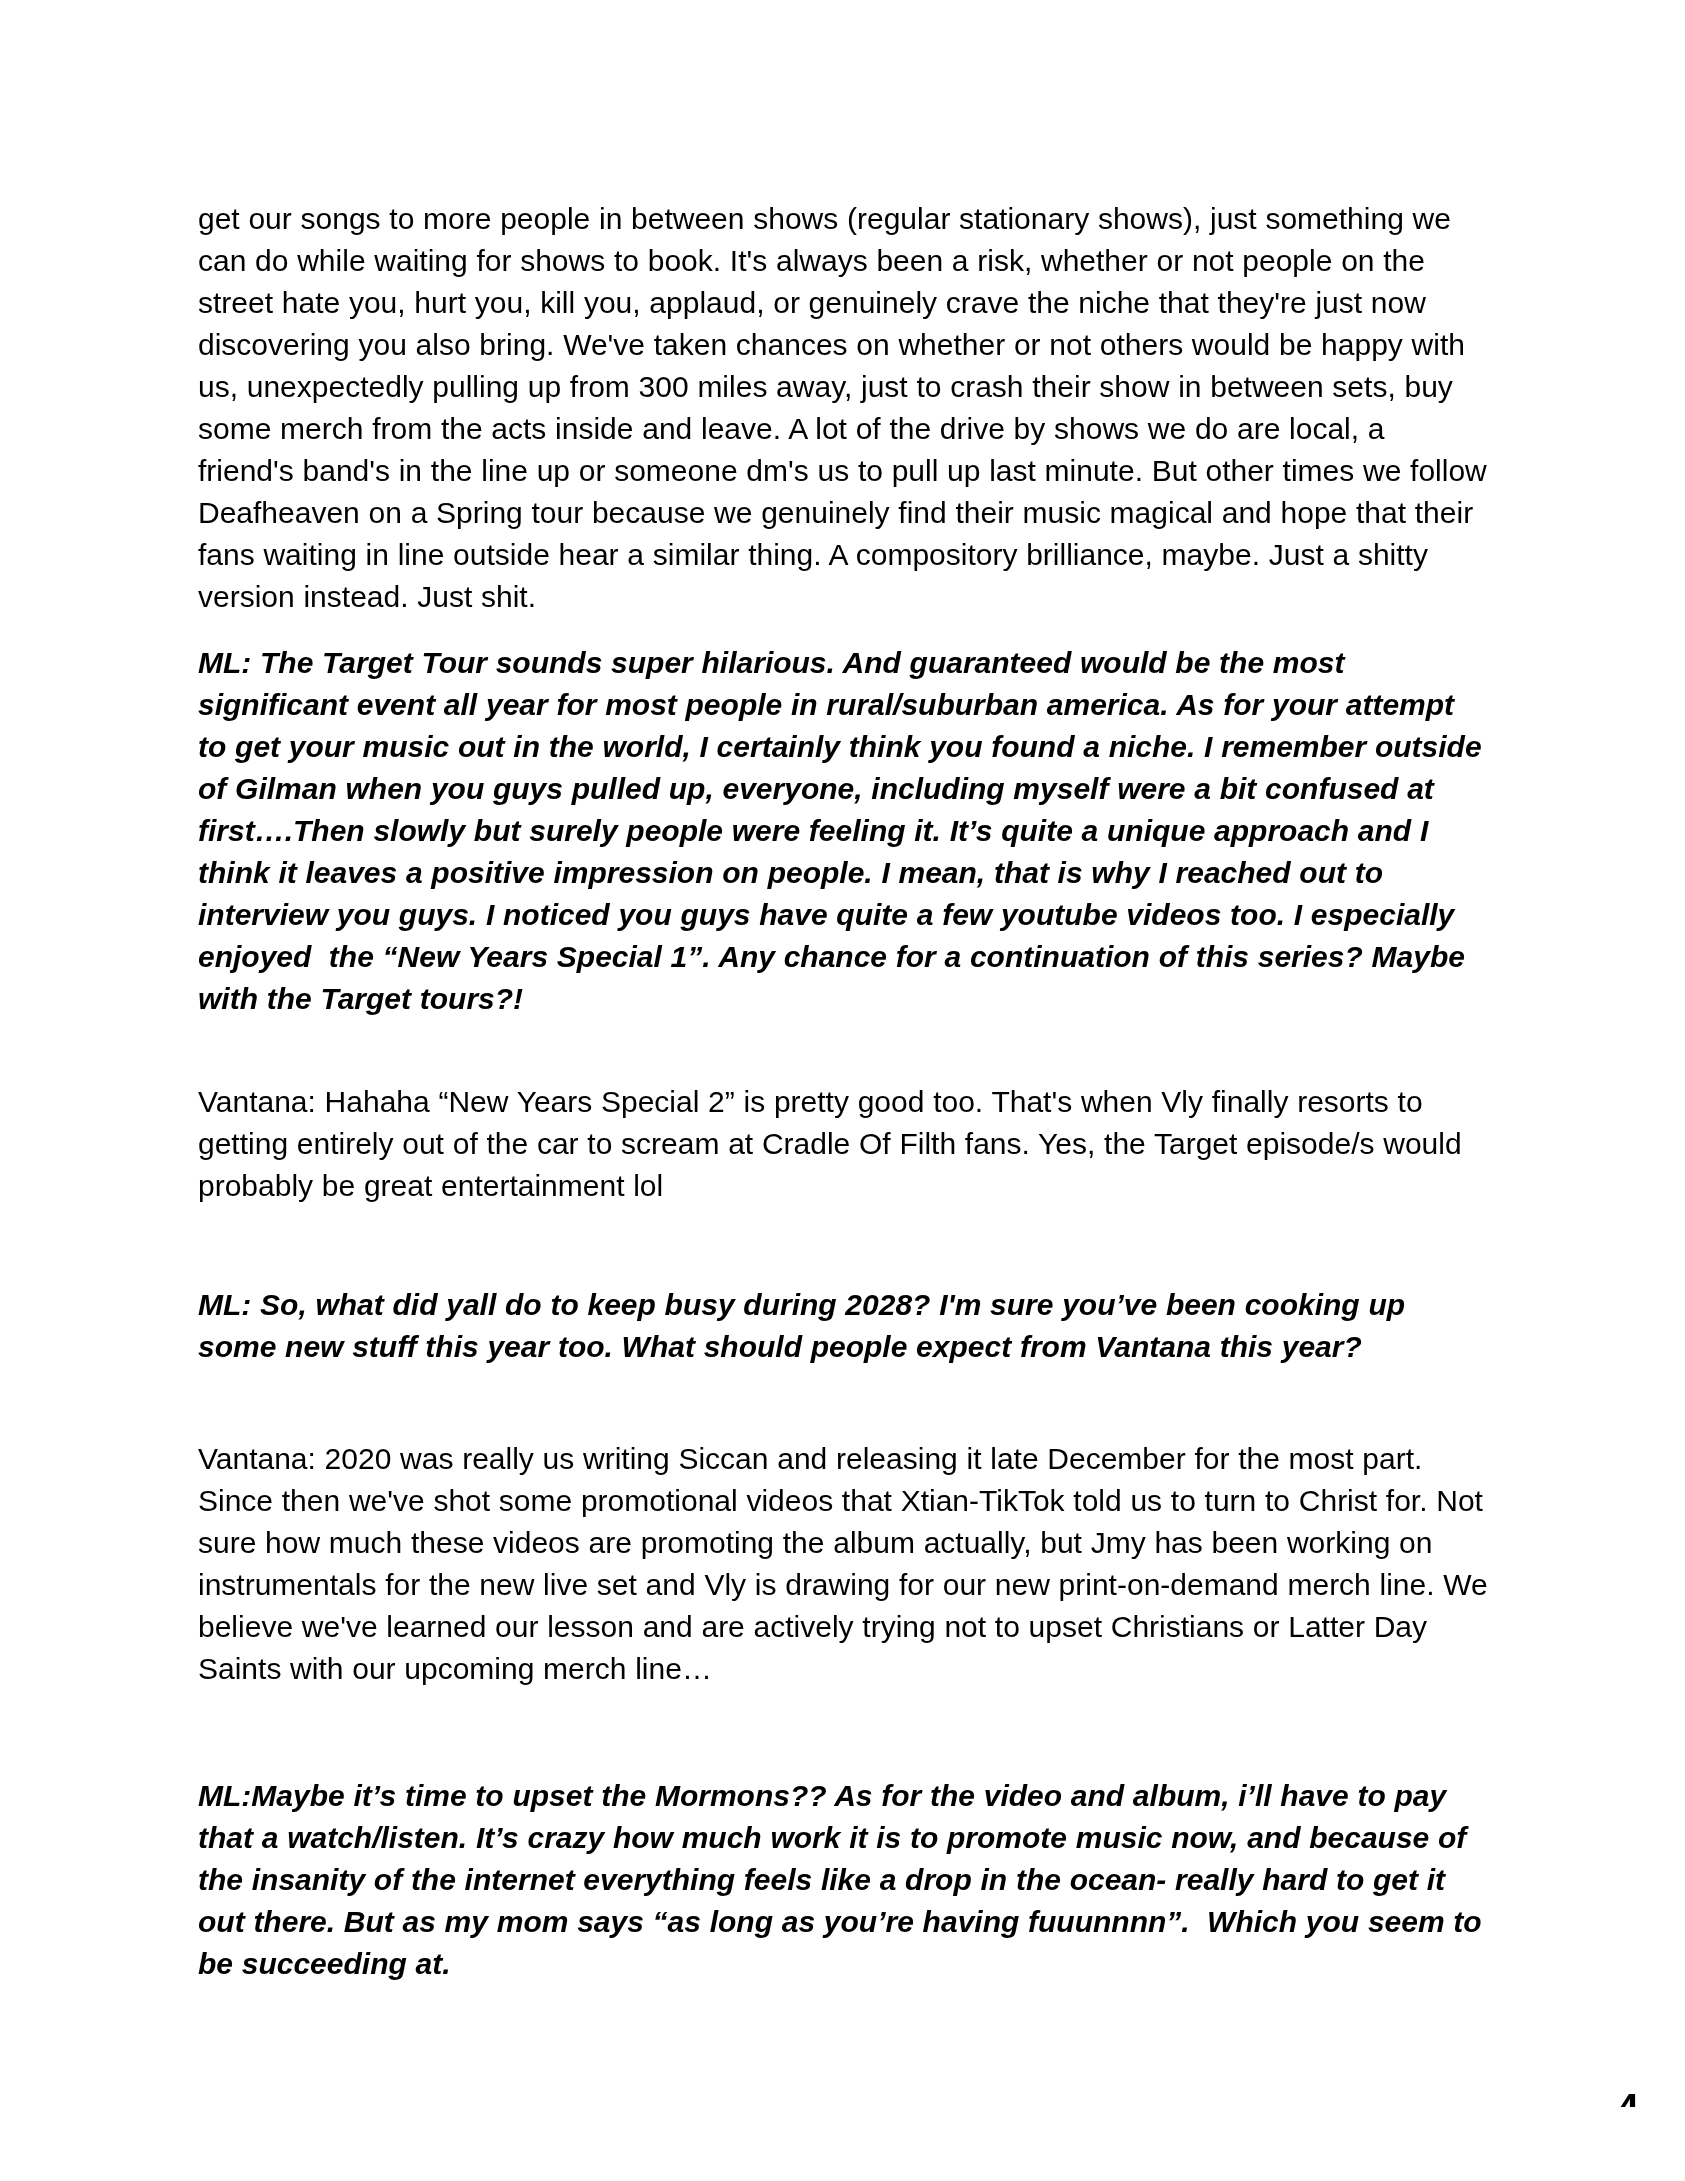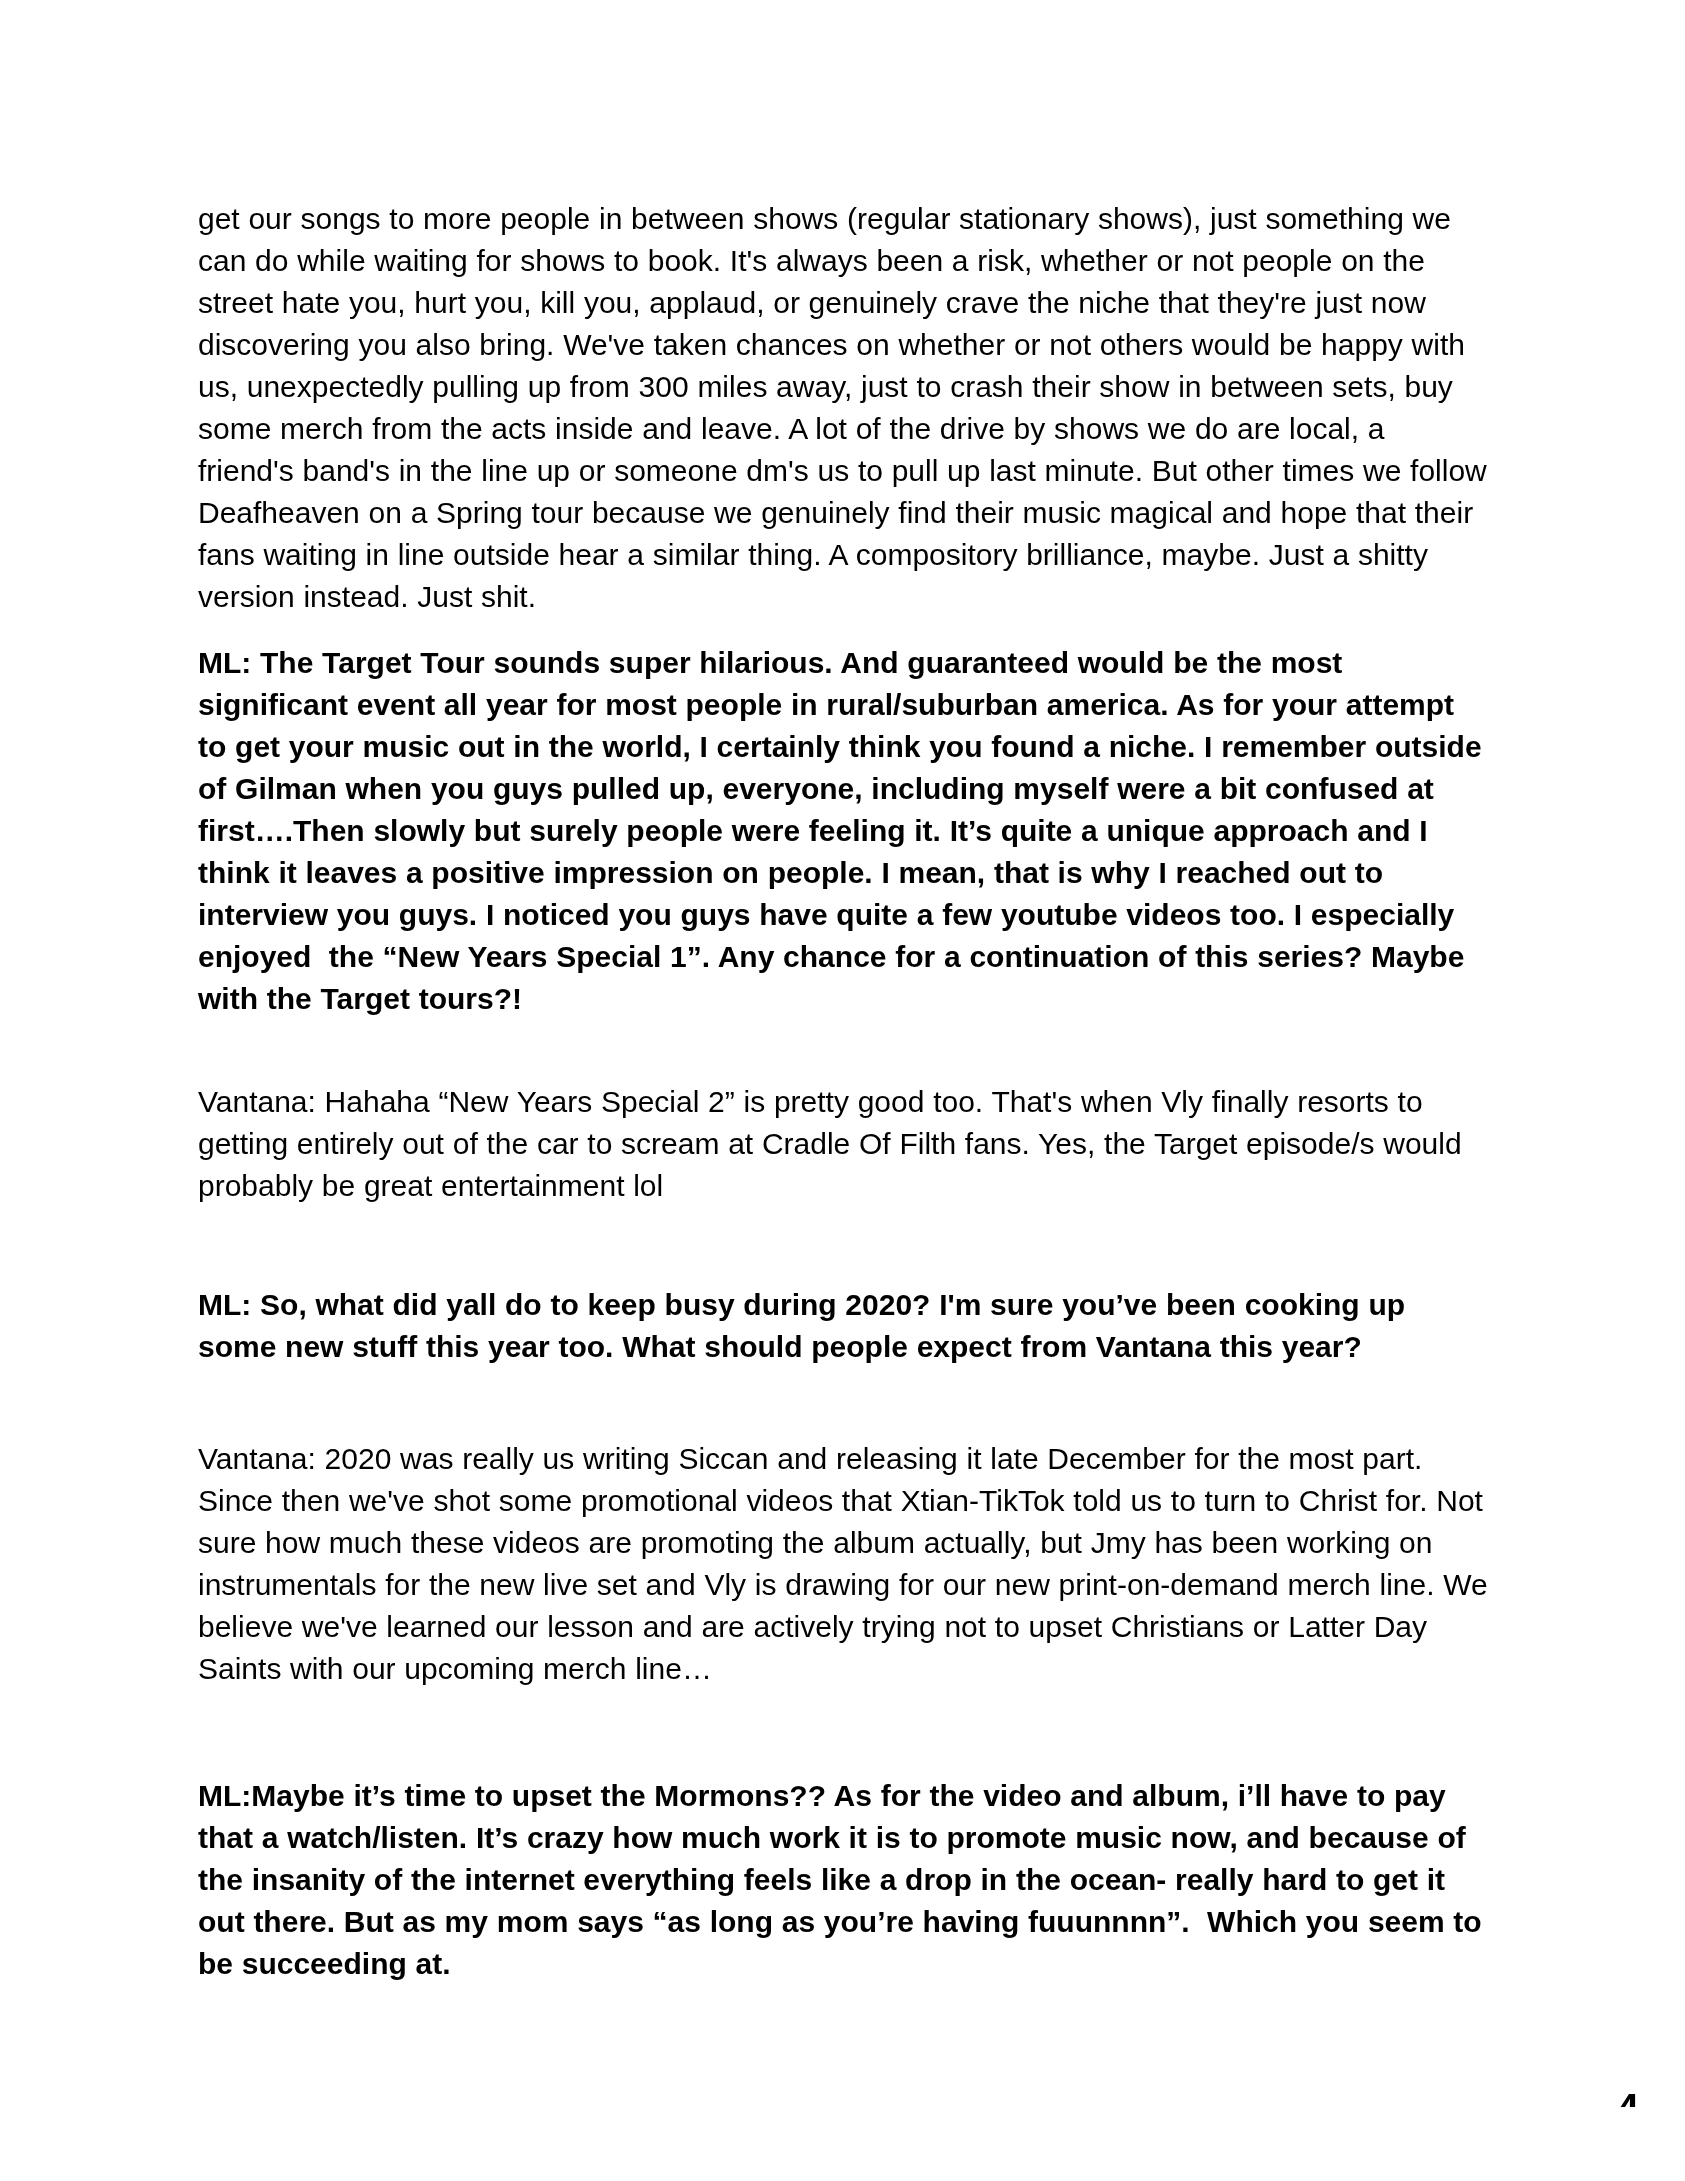--- a/index.html
+++ b/index.html
@@ -22,21 +22,21 @@
     top: 198px;
     width: 1290px;
   }
   .para {
     margin: 0;
     font-size: 30px;
     line-height: 42px;
     white-space: pre-wrap;       
     word-spacing: 0.4px;
   }
-  .para.bold { font-weight: 700; }
+  .para.bold { font-weight: 700; font-style: italic; }
   .content .para:nth-of-type(1) { margin-bottom: 24px; }
   .content .para:nth-of-type(2) { margin-bottom: 61px; }
   .content .para:nth-of-type(3) { margin-bottom: 77px; margin-top: 44px; }
   .content .para:nth-of-type(4) { margin-bottom: 70px; }
   .content .para:nth-of-type(5) { margin-bottom: 85px; }
   .page-number {
     position: absolute;
     top: 2088px;
     right: 46px;
     font-size: 40px;
@@ -45,19 +45,19 @@
   }
 </style>
 </head>
 <body>
 
 <div class="page">
   <main class="content">
     <p class="para regular">get our songs to more people in between shows (regular stationary shows), just something we can do while waiting for shows to book. It's always been a risk, whether or not people on the street hate you, hurt you, kill you, applaud, or genuinely crave the niche that they're just now discovering you also bring. We've taken chances on whether or not others would be happy with us, unexpectedly pulling up from 300 miles away, just to crash their show in between sets, buy some merch from the acts inside and leave. A lot of the drive by shows we do are local, a friend's band's in the line up or someone dm's us to pull up last minute. But other times we follow Deafheaven on a Spring tour because we genuinely find their music magical and hope that their fans waiting in line outside hear a similar thing. A compository brilliance, maybe. Just a shitty version instead. Just shit.</p>
     <p class="para bold">ML: The Target Tour sounds super hilarious. And guaranteed would be the most significant event all year for most people in rural/suburban america. As for your attempt to get your music out in the world, I certainly think you found a niche. I remember outside of Gilman when you guys pulled up, everyone, including myself were a bit confused at first….Then slowly but surely people were feeling it. It’s quite a unique approach and I think it leaves a positive impression on people. I mean, that is why I reached out to interview you guys. I noticed you guys have quite a few youtube videos too. I especially enjoyed  the “New Years Special 1”. Any chance for a continuation of this series? Maybe with the Target tours?!</p>
     <p class="para regular">Vantana: Hahaha “New Years Special 2” is pretty good too. That's when Vly finally resorts to getting entirely out of the car to scream at Cradle Of Filth fans. Yes, the Target episode/s would probably be great entertainment lol</p>
-    <p class="para bold">ML: So, what did yall do to keep busy during 2020? I'm sure you’ve been cooking up some new stuff this year too. What should people expect from Vantana this year?</p>
+    <p class="para bold">ML: So, what did yall do to keep busy during 2028? I'm sure you’ve been cooking up some new stuff this year too. What should people expect from Vantana this year?</p>
     <p class="para regular">Vantana: 2020 was really us writing Siccan and releasing it late December for the most part. Since then we've shot some promotional videos that Xtian-TikTok told us to turn to Christ for. Not sure how much these videos are promoting the album actually, but Jmy has been working on instrumentals for the new live set and Vly is drawing for our new print-on-demand merch line. We believe we've learned our lesson and are actively trying not to upset Christians or Latter Day Saints with our upcoming merch line…</p>
     <p class="para bold">ML:Maybe it’s time to upset the Mormons?? As for the video and album, i’ll have to pay that a watch/listen. It’s crazy how much work it is to promote music now, and because of the insanity of the internet everything feels like a drop in the ocean- really hard to get it out there. But as my mom says “as long as you’re having fuuunnnn”.  Which you seem to be succeeding at.</p>
   </main>
   <div class="page-number">4</div>
 </div>
 
 
 </body></html>

